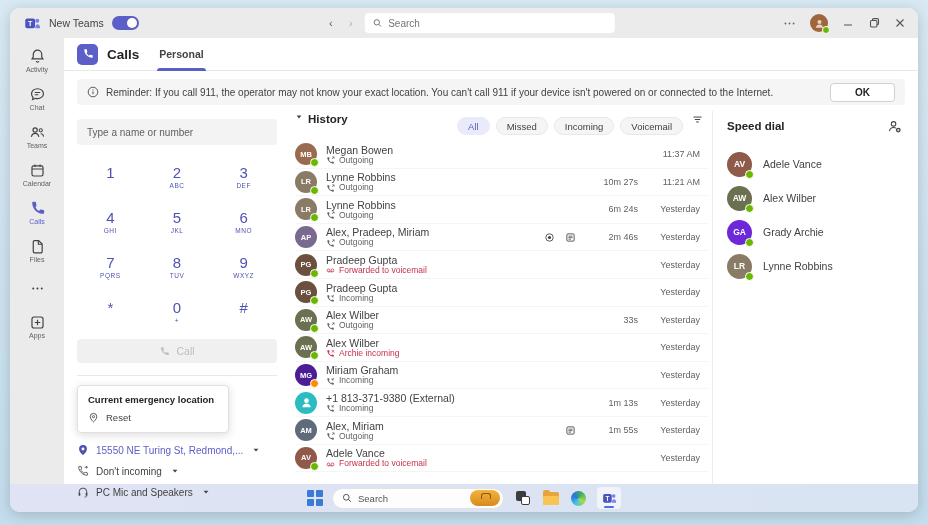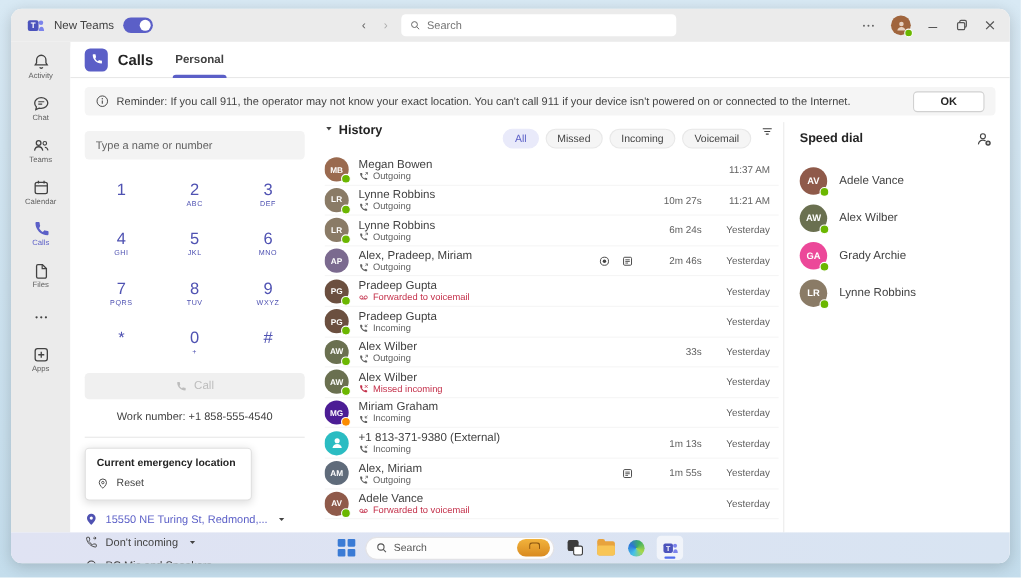--- a/index.html
+++ b/index.html
@@ -373,21 +373,20 @@
               </div>
             </div>
           <button class="call-btn">
             <span class="cic">
                 <svg viewBox="0 0 20 20">
                   <path d="M7.7 8.9c.9 1.7 2.2 3 3.9 3.9l1.4-1.4c.3-.3.7-.4 1-.2.9.3 1.9.5 2.9.5.5 0 .9.4.9.9v2.7c0 .5-.4.9-.9.9C9.6 16.2 3.8 10.4 3.8 3.1c0-.5.4-.9.9-.9h2.7c.5 0 .9.4.9.9 0 1 .2 2 .5 2.9.1.3 0 .7-.2 1L7.7 8.9z" fill="currentColor"></path>
                 </svg>
               </span>
             <span>Call</span>
           </button>
-          <div class="work-number">Work number: +1 858-555-4540</div>
           <div class="dial-divider"></div>
 
           <div class="emer-popup">
             <div class="emer-title">Current emergency location</div>
             <div class="emer-reset">
               <span class="ric2">
                   <svg viewBox="0 0 14 14">
                     <path d="M7 1.8a4.2 4.2 0 0 1 4.2 4.2C11.2 9 7 12.6 7 12.6S2.8 9 2.8 6A4.2 4.2 0 0 1 7 1.8z" fill="none" stroke="currentColor" stroke-width="1.1"></path>
                     <circle cx="7" cy="6" r="1.4" fill="none" stroke="currentColor" stroke-width="1"></circle>
                   </svg>
@@ -609,21 +608,21 @@
                 <span class="avatar" style="background: rgb(106, 112, 80);">AW<span class="badge available"></span></span>
                 <div class="hinfo">
                   <div class="hname">Alex Wilber</div>
                   <div class="hsub red">
                     <span class="sic">
                       <svg viewBox="0 0 14 14">
                         <path d="M5.3 7c.6 1.2 1.5 2.1 2.7 2.7l.9-.9c.2-.2.4-.2.7-.2.6.2 1.2.3 1.9.3.3 0 .6.3.6.6v1.8c0 .3-.3.6-.6.6C6.7 11.9 2.1 7.3 2.1 2.5c0-.3.3-.6.6-.6h1.8c.3 0 .6.3.6.6 0 .7.1 1.3.3 1.9.1.2 0 .5-.2.7l-.9.9z" fill="currentColor"></path>
                         <path d="M8.8 1.6l4 4M12.8 1.6l-4 4" fill="none" stroke="currentColor" stroke-width="1.1"></path>
                       </svg>
                     </span>
-                    <span class="hsub-label">Missed incoming</span>
+                    <span class="hsub-label">Archie incoming</span>
                   </div>
                 </div>
                 <div class="hflags"></div>
                 <div class="hdur"></div>
                 <div class="htime">Yesterday</div>
               </div>
               <div class="hrow">
                 <span class="avatar" style="background: #4c1d95;">MG<span class="badge away"></span></span>
                 <div class="hinfo">
                   <div class="hname">Miriam Graham</div>
@@ -728,21 +727,21 @@
           <div class="speed-list" id="speedList">
               <div class="srow">
                 <span class="avatar" style="background: rgb(143, 90, 74);">AV<span class="badge available"></span></span>
                 <span class="sname">Adele Vance</span>
               </div>
               <div class="srow">
                 <span class="avatar" style="background: rgb(106, 112, 80);">AW<span class="badge available"></span></span>
                 <span class="sname">Alex Wilber</span>
               </div>
               <div class="srow">
-                <span class="avatar" style="background: #ec4899;">GA<span class="badge available"></span></span>
+                <span class="avatar" style="background: #6d28d9;">GA<span class="badge available"></span></span>
                 <span class="sname">Grady Archie</span>
               </div>
               <div class="srow">
                 <span class="avatar" style="background: rgb(138, 123, 102);">LR<span class="badge available"></span></span>
                 <span class="sname">Lynne Robbins</span>
               </div>
             </div>
         </div>
 
       </div>

